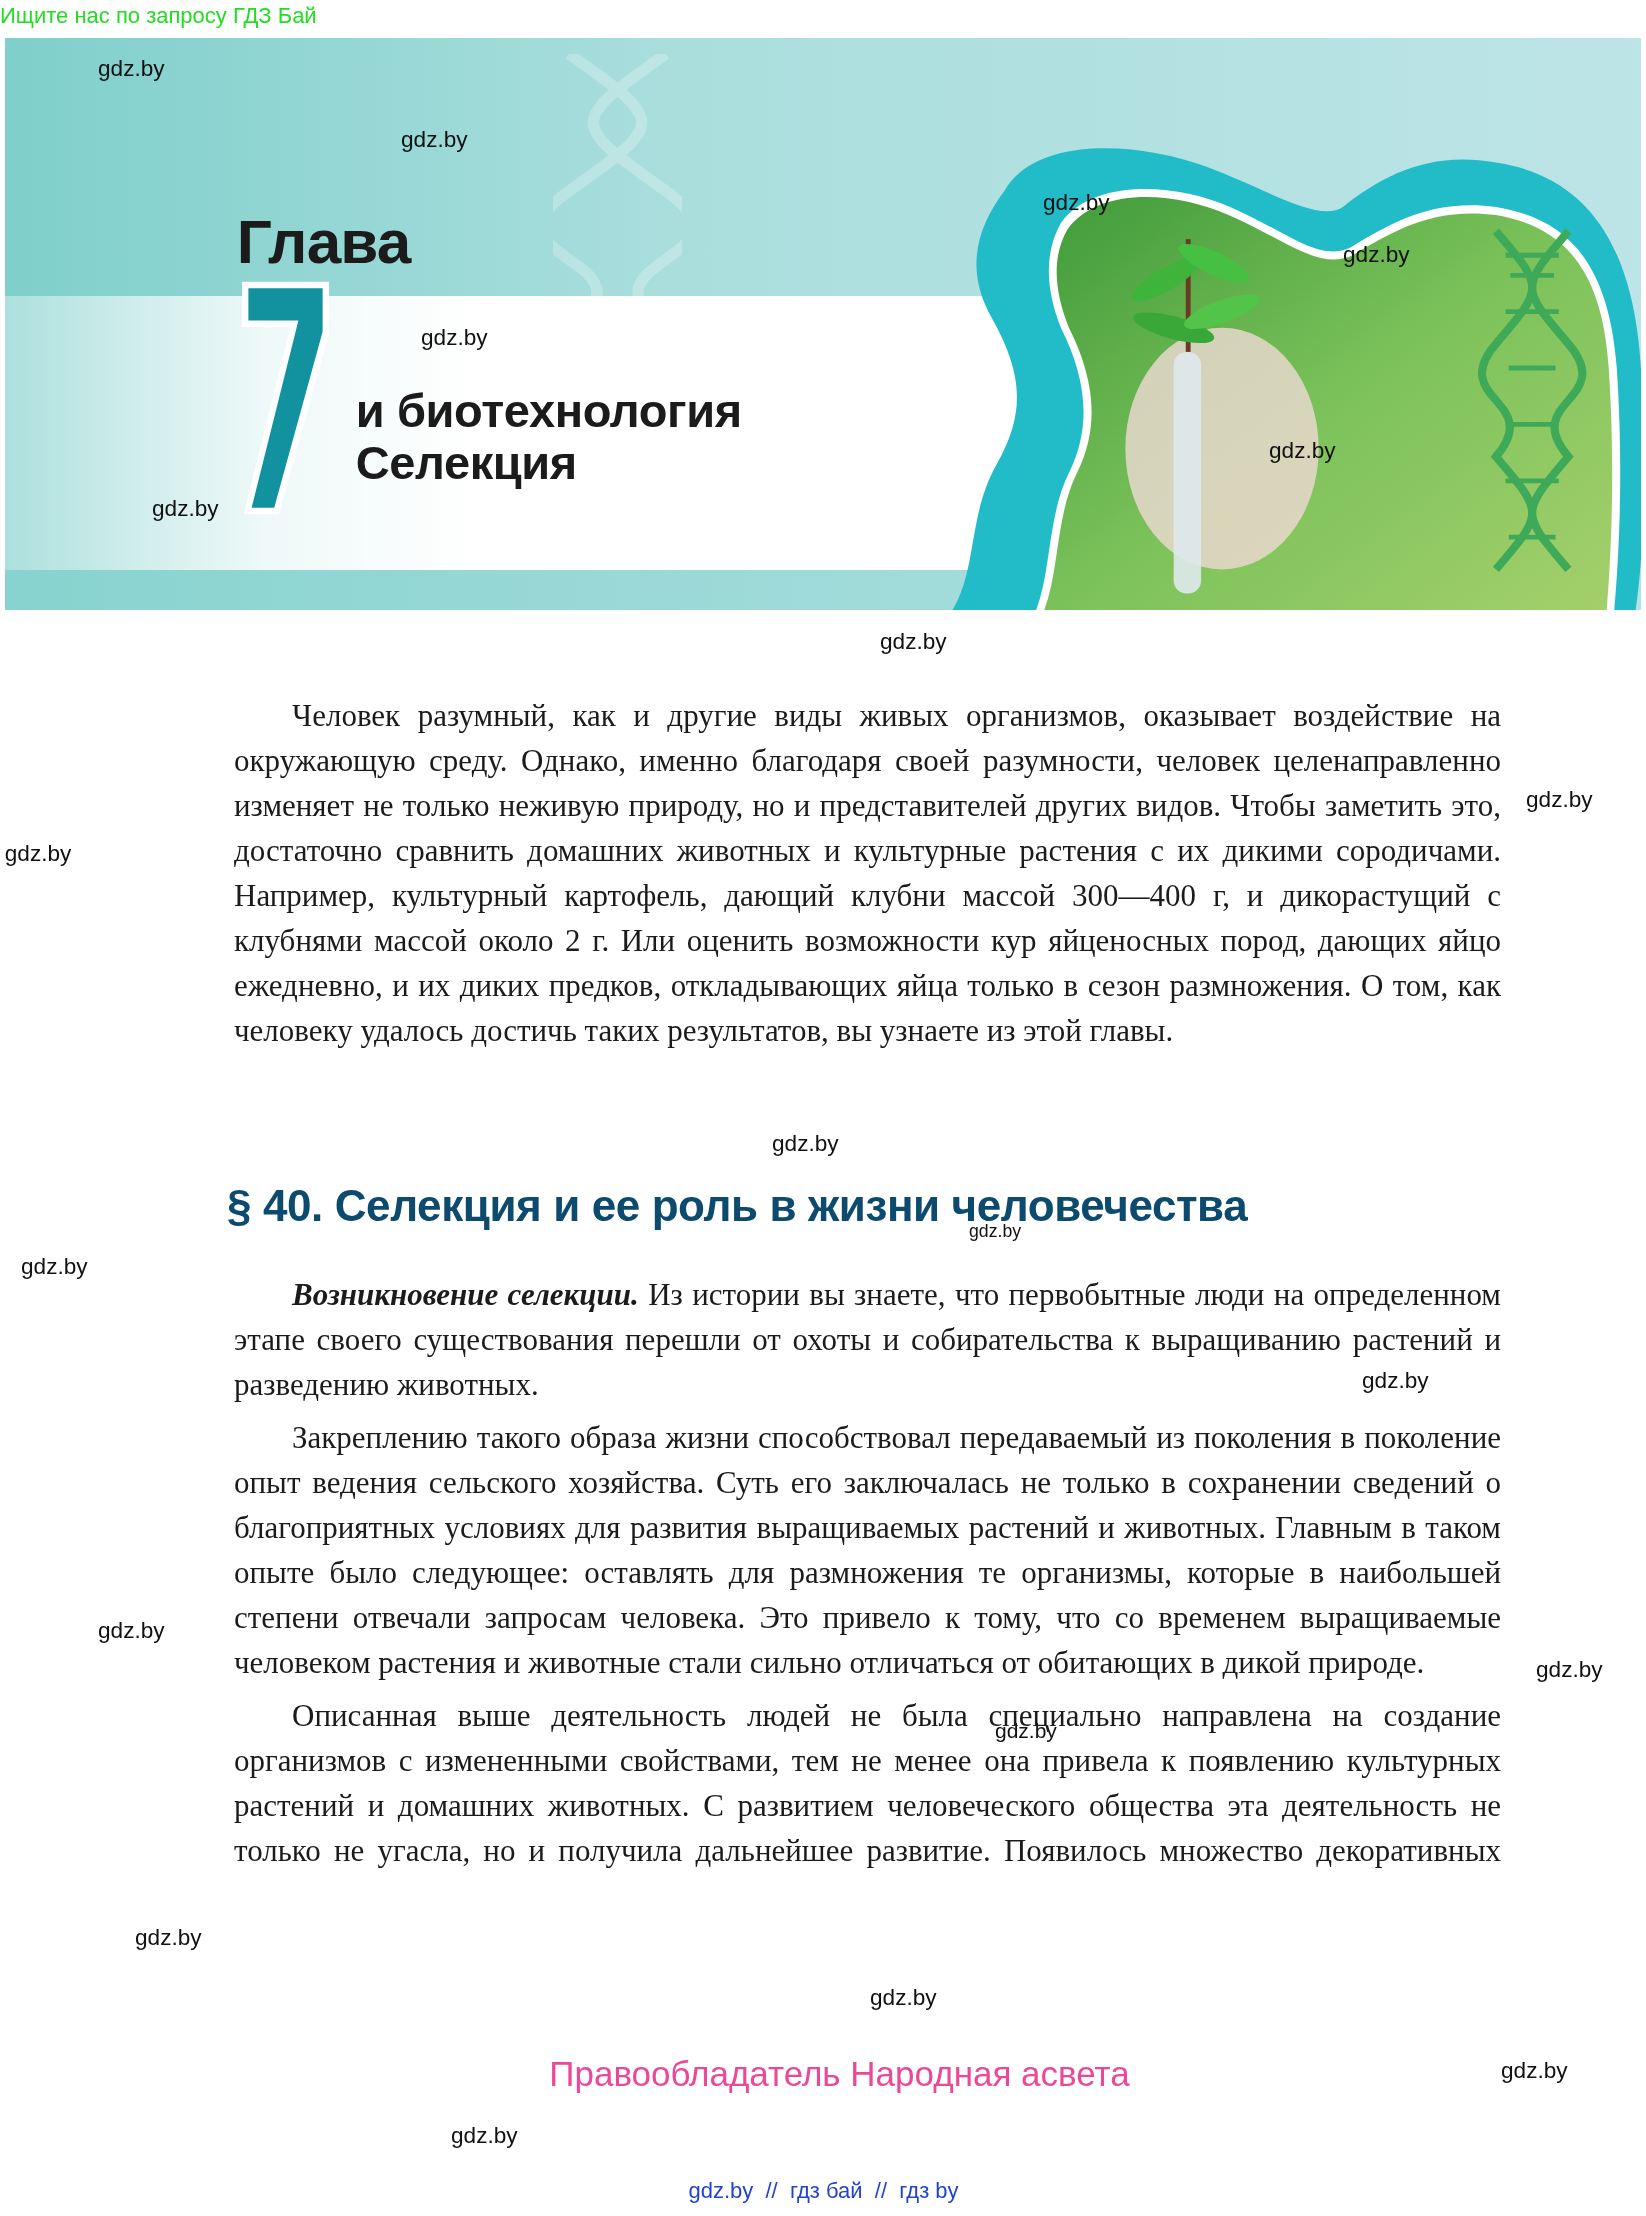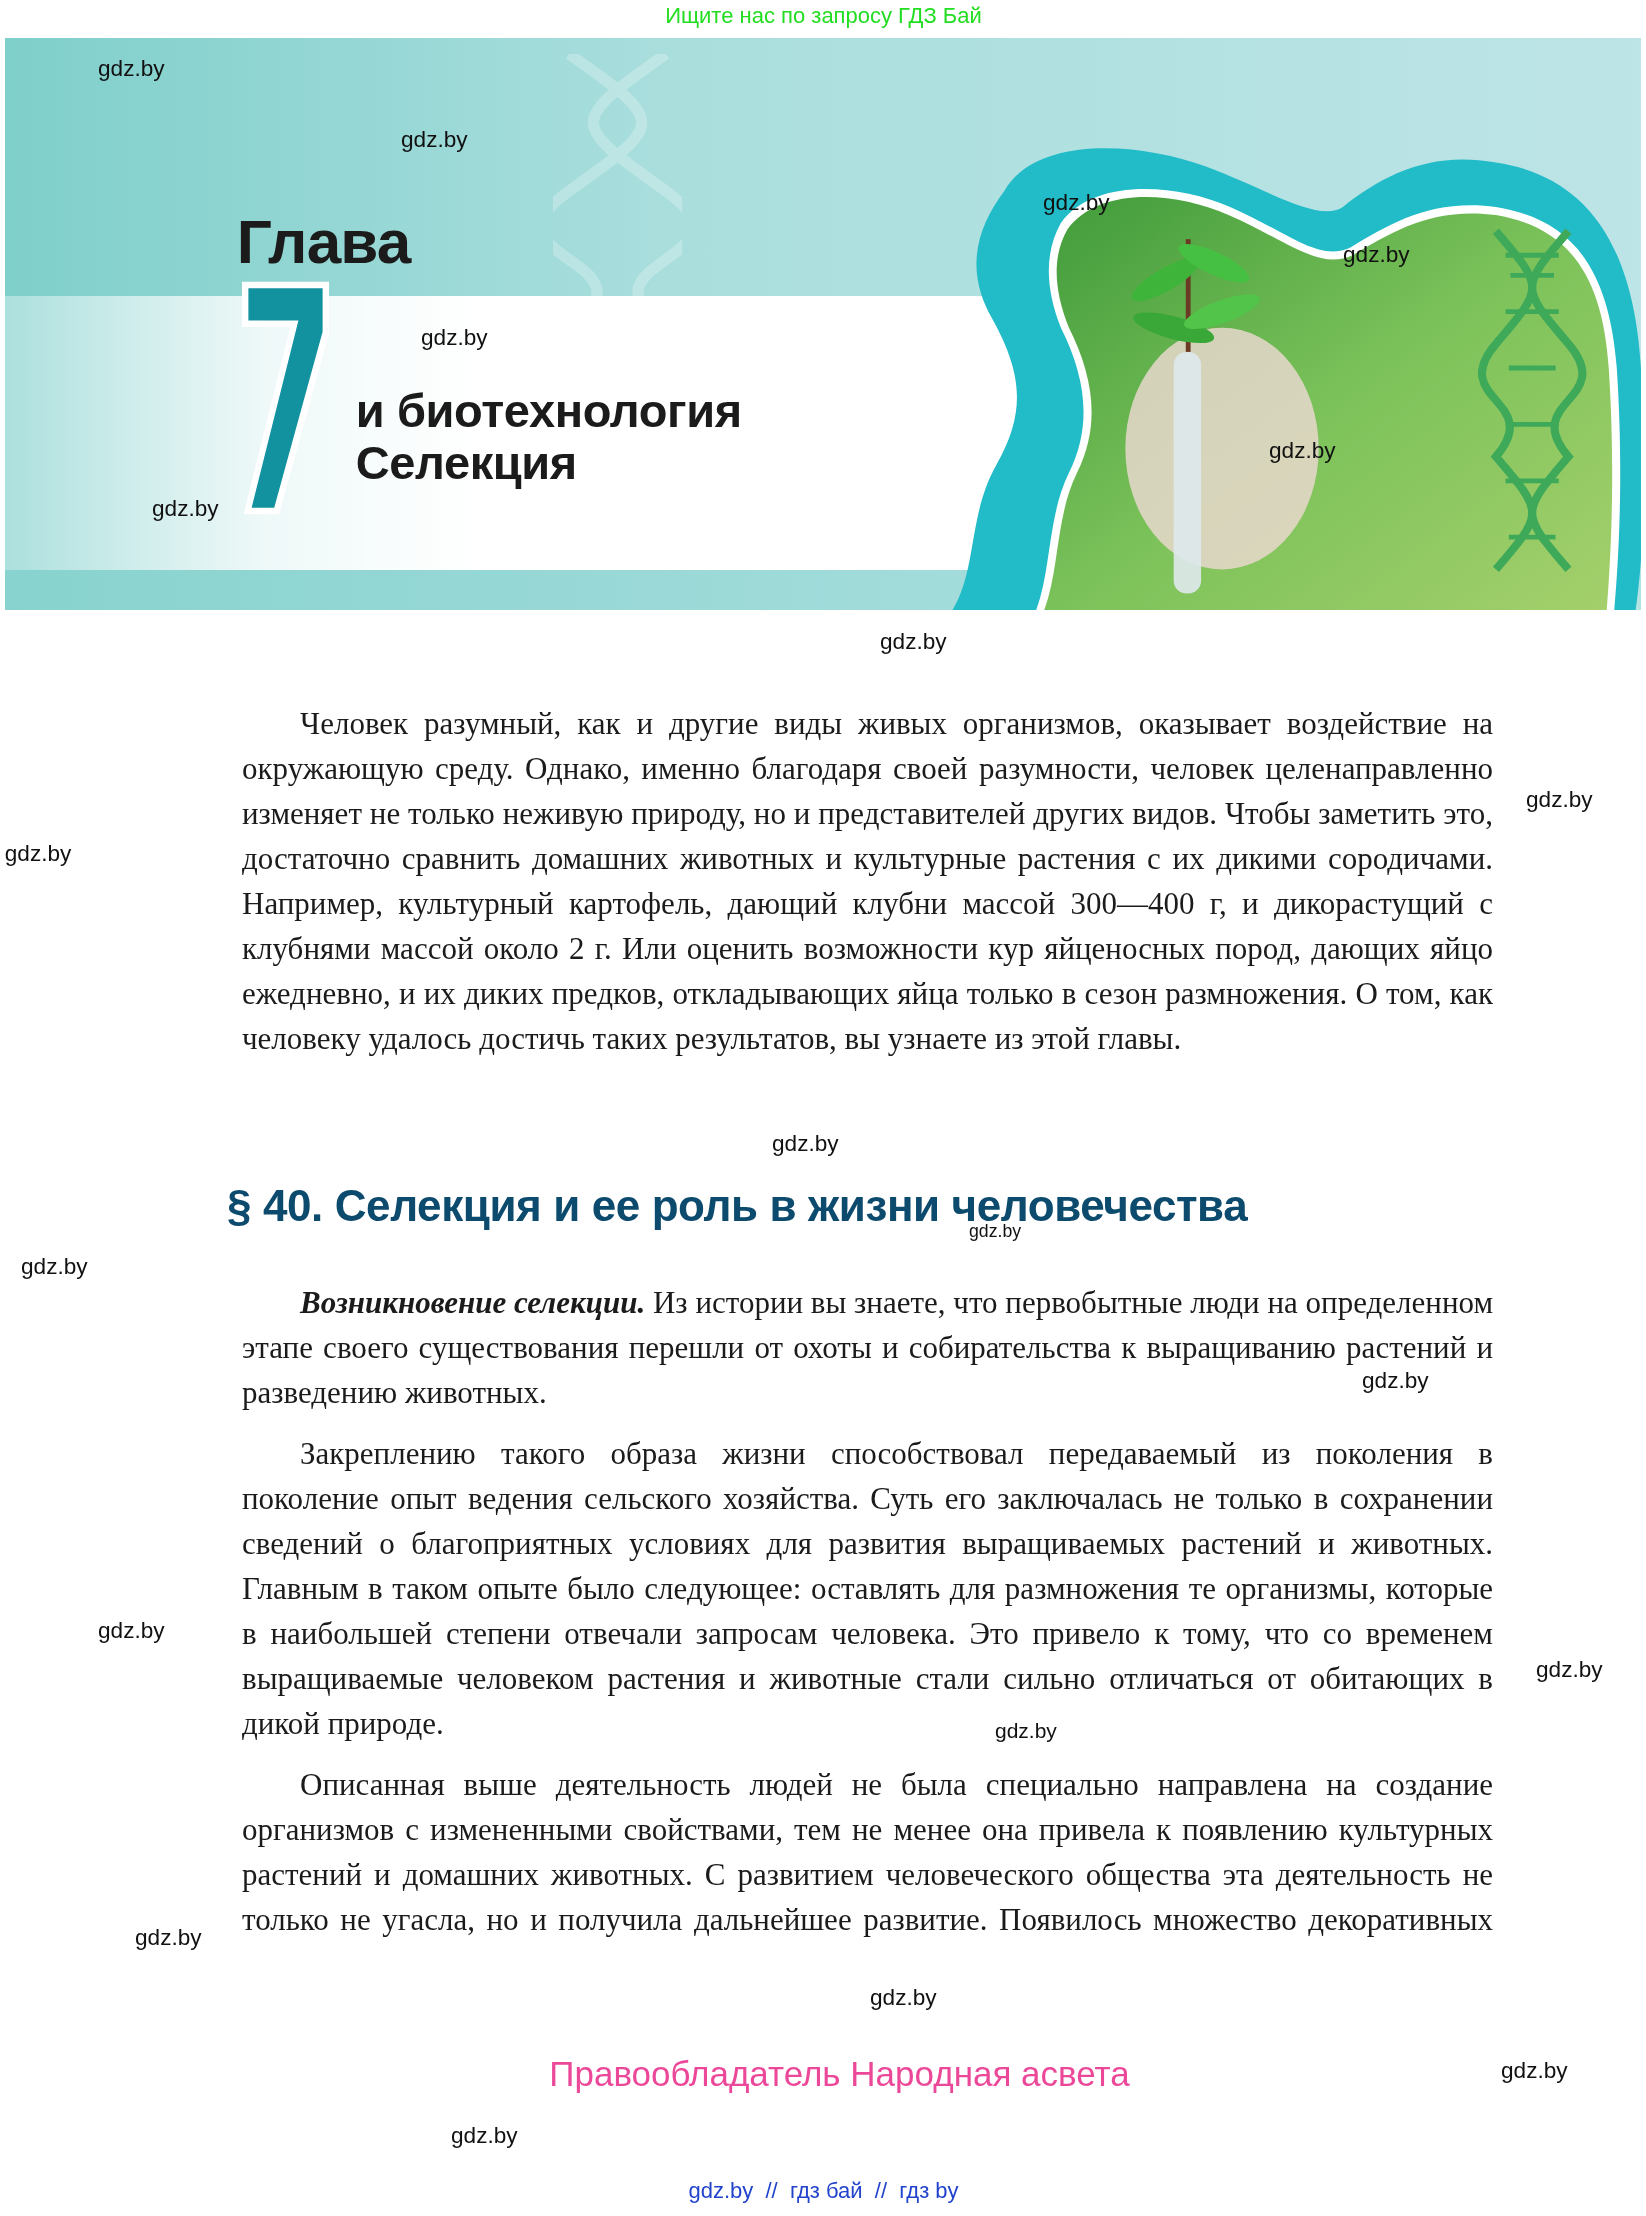--- a/index.html
+++ b/index.html
@@ -1,28 +1,28 @@
 <!DOCTYPE html>
 <html style="font-size:13px"><head>
 <meta charset="utf-8">
 <style>
   html, body { margin:0; padding:0; background:#ffffff; }
   body { width:1647px; height:2216px; position:relative; overflow:hidden; font-family:"Liberation Serif", serif; color:#1a1a1a; }
-  .top-search { position:absolute; top:3.2px; left:0; width:1647px; text-align:center; font-family:"Liberation Sans", sans-serif; font-size:22px; color:#22dd22; }
+  .top-search { position:absolute; top:3.2px; left:0; width:1647px; font-family:"Liberation Sans", sans-serif; font-size:22px; color:#22dd22; }
   .banner { position:absolute; left:4.8px; top:38px; width:1636px; height:572px; background:linear-gradient(90deg,#7fcfcb 0%,#a9dedd 40%,#bde4e6 100%); overflow:hidden; }
   .banner .dna-faint { position:absolute; left:548px; top:16px; width:129px; height:548px; opacity:0.25; }
   .banner .white-band { position:absolute; left:0; top:258px; width:1048px; height:274px; background:linear-gradient(90deg, rgba(255,255,255,0.35) 0%, rgba(255,255,255,0.85) 25%, #ffffff 45%); }
   .banner .bottom-strip { position:absolute; left:0; top:532px; width:100%; height:40px; background:linear-gradient(90deg,#88d3cf,#b5e2e3); }
   .chapter-label { position:absolute; left:232px; top:168px; font-family:"Liberation Sans", sans-serif; font-weight:bold; font-size:62px; color:#1b1b1b; letter-spacing:-0.8px; }
   .chapter-number { position:absolute; left:232px; top:239px; width:97px; height:242px; }
   .chapter-title { position:absolute; left:351px; top:347px; font-family:"Liberation Sans", sans-serif; font-weight:bold; font-size:47px; line-height:52px; color:#1b1b1b; letter-spacing:-0.4px; }
   .photo-wrap { position:absolute; left:927px; top:64px; width:717px; height:524px; }
   .wm { position:absolute; font-family:"Liberation Sans", sans-serif; font-size:22.6px; color:#111; }
   .body-text { position:absolute; left:226px; width:1283px; font-size:31px; line-height:45px; text-align:justify; color:#1b1b1b; }
-  .body-text p { margin:16px; text-indent:58px; }
+  .body-text p { margin:8px; text-indent:58px; }
   .section-heading { position:absolute; left:227px; top:1181px; font-family:"Liberation Sans", sans-serif; font-weight:bold; font-size:44px; color:#0c4a6e; letter-spacing:-0.4px; }
   .lead-in { font-style:italic; font-weight:bold; }
   .rights { position:absolute; top:2054px; left:0; width:1647px; text-align:center; font-family:"Liberation Sans", sans-serif; font-size:35px; color:#ec4899; padding-left:16px; }
   .footer-links { position:absolute; top:2178px; left:0; width:1647px; text-align:center; font-family:"Liberation Sans", sans-serif; font-size:22px; color:#2244cc; }
 </style>
 </head>
 <body>
 
 <div class="top-search">Ищите нас по запросу ГДЗ Бай</div>
 

